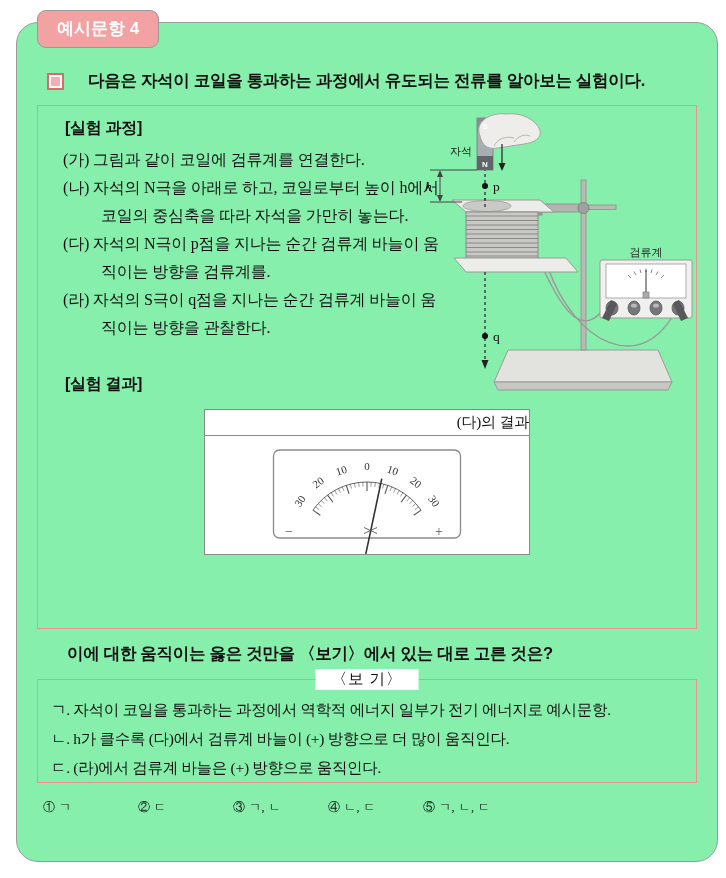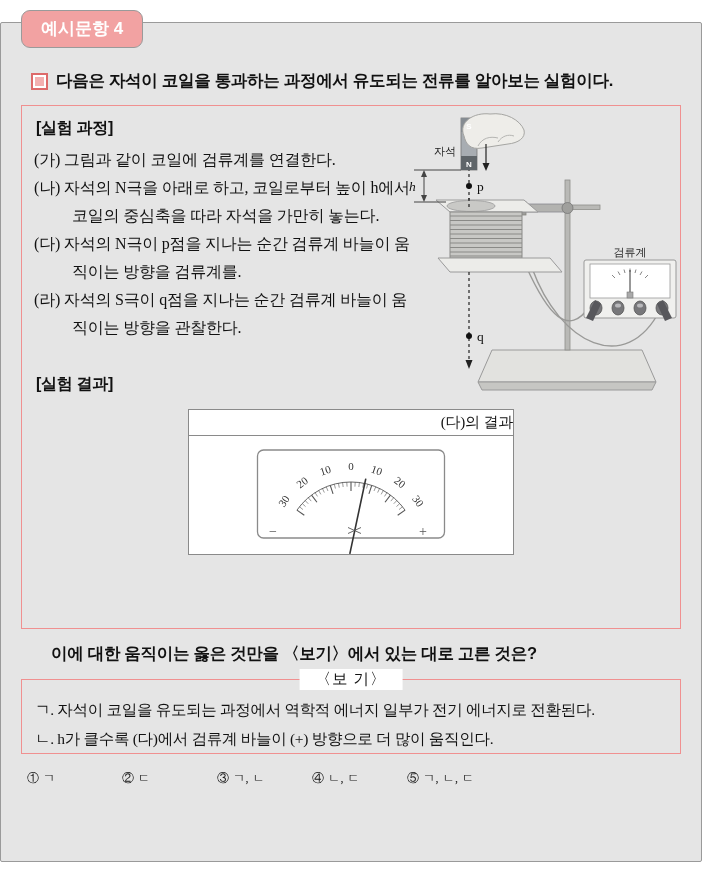--- a/index.html
+++ b/index.html
@@ -1,35 +1,35 @@
 <!DOCTYPE html>
 <html><head>
 <meta charset="utf-8">
 <style>
   html,body{margin:0;padding:0;background:#fff;}
   body{width:726px;height:878px;position:relative;overflow:hidden;
        font-family:"Liberation Serif",serif;color:#111;}
 
-  .outer{position:absolute;left:0;top:22px;width:700px;height:838px;
-         border:1.6px solid #9a9a9a;border-radius:2px;background:#e5e5e5;}
+  .outer{position:absolute;left:16px;top:22px;width:700px;height:838px;
+         border:1.6px solid #9a9a9a;border-radius:22px;background:#86efac;}
 
   .badge{position:absolute;left:20px;top:-13px;background:#f2a2a2;
          border:1.5px solid #9a9a9a;border-radius:9px;padding:6px 19px 7px;
          color:#fff;font-family:"Liberation Sans",sans-serif;font-weight:bold;
          font-size:17px;letter-spacing:0;}
 
-  .intro{display:flex;align-items:flex-start;gap:8px;margin:46px 18px 0 30px;}
+  .intro{display:flex;align-items:flex-start;gap:24px;margin:46px 18px 0 30px;}
   .sq{width:9px;height:9px;border:2px solid #dd6a6a;background:#fff;
       padding:2px;margin-top:4px;flex:0 0 auto;}
   .sq-in{width:100%;height:100%;background:#f3b0b0;}
   .intro-text{font-family:"Liberation Sans",sans-serif;font-weight:bold;
               font-size:16.5px;letter-spacing:-0.3px;line-height:1.35;}
 
   .exp-box{position:relative;margin:14px 20px 0;height:524px;
-           border:1.6px solid #f09090;padding:8px 12px;box-sizing:border-box;
+           border:1.6px solid #f09090;padding:8px 25px;box-sizing:border-box;
            overflow:hidden;}
   .proc-title,.result-title{font-family:"Liberation Sans",sans-serif;
            font-weight:bold;font-size:16px;letter-spacing:-0.3px;}
   .proc-title{margin:4px 0 7px 2px;}
   .steps{width:382px;}
   .step{font-size:16px;line-height:28px;margin:0;padding-left:38px;
         text-indent:-38px;letter-spacing:-0.2px;}
   .result-title{margin:32px 0 0 2px;}
 
   .figure{position:absolute;top:4px;right:2px;width:280px;height:286px;}
@@ -236,22 +236,23 @@
           <text x="172" y="88" class="gauge-sign">+</text>
         </svg>
       </div>
     </div>
   </div>
 
   <div class="question">이에 대한 움직이는 옳은 것만을 〈보기〉에서 있는 대로 고른 것은?</div>
 
   <div class="boki">
     <span class="boki-legend">〈보 기〉</span>
-    <p class="boki-item">ㄱ. 자석이 코일을 유도되는 과정에서 역학적 에너지 일부가 전기 에너지로 전환된다.</p>
+    <p class="boki-item">ㄱ. 자석이 코일을 통과하는 과정에서 역학적 에너지 일부가 전기 에너지로 예시문항.</p>
     <p class="boki-item">ㄴ. h가 클수록 (다)에서 검류계 바늘이 (+) 방향으로 더 많이 움직인다.</p>
+    <p class="boki-item">ㄷ. (라)에서 검류계 바늘은 (+) 방향으로 움직인다.</p>
   </div>
 
   <div class="choices">
     <span class="choice"><span>①</span> <span>ㄱ</span></span>
     <span class="choice"><span>②</span> <span>ㄷ</span></span>
     <span class="choice"><span>③</span> <span>ㄱ, ㄴ</span></span>
     <span class="choice"><span>④</span> <span>ㄴ, ㄷ</span></span>
     <span class="choice"><span>⑤</span> <span>ㄱ, ㄴ, ㄷ</span></span>
   </div>
 

